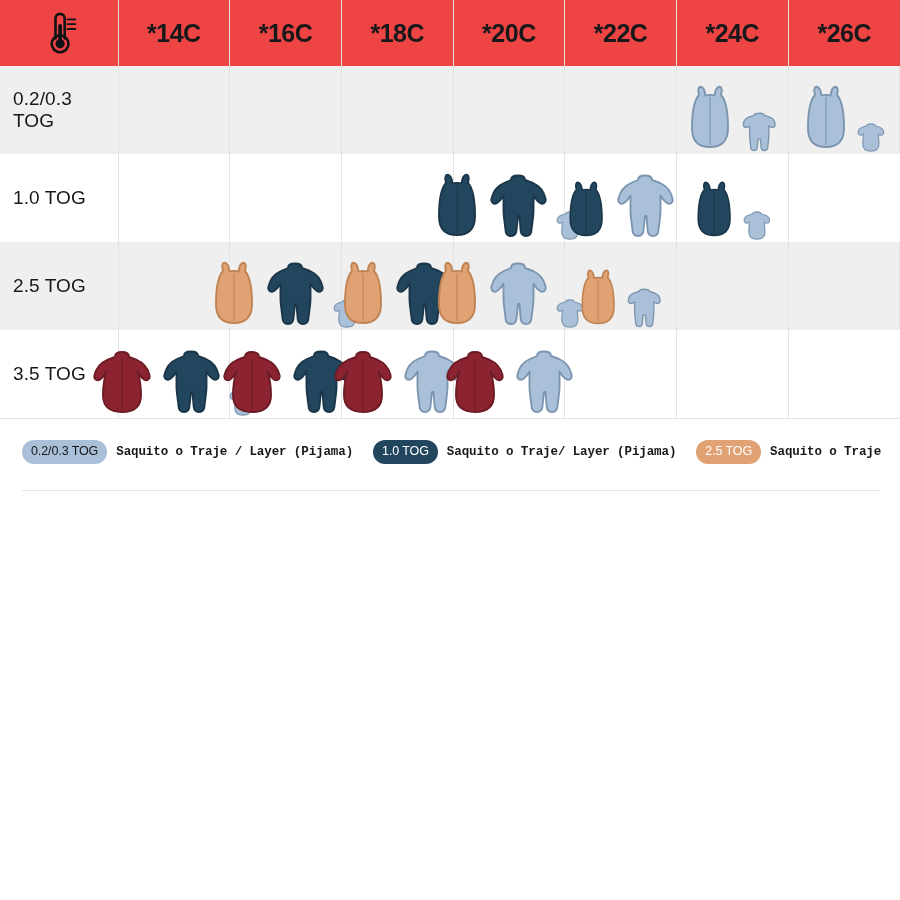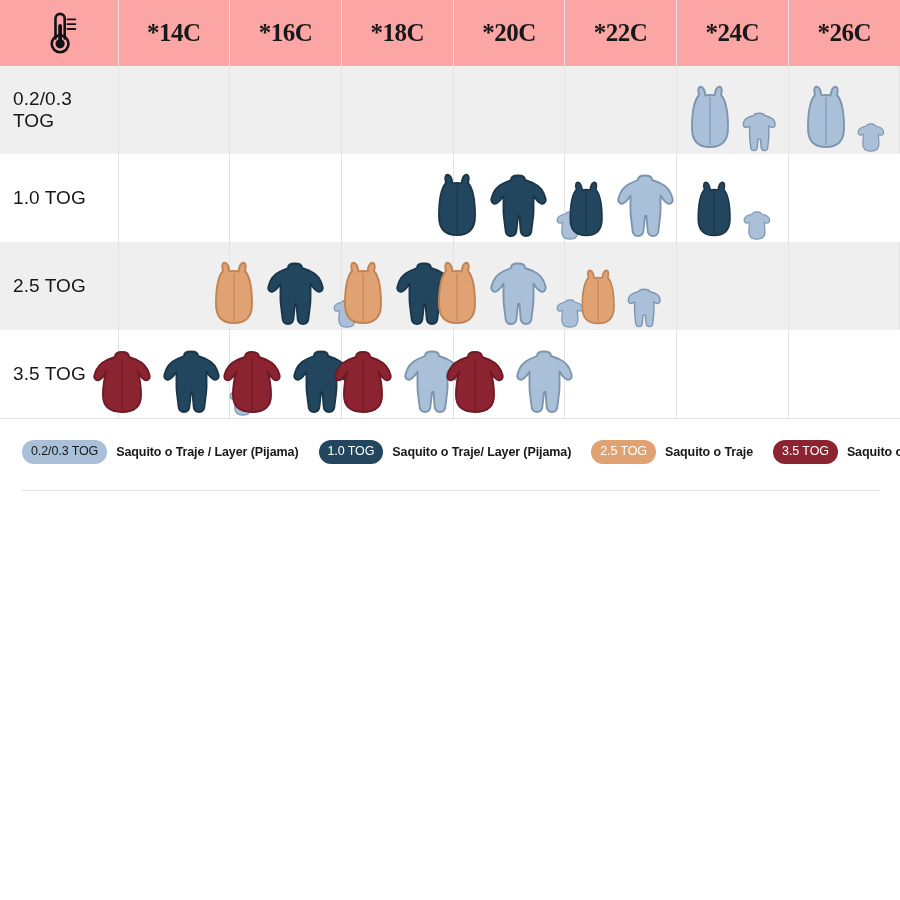--- a/index.html
+++ b/index.html
@@ -31,21 +31,21 @@
 
   .tog-table th, .tog-table td {
     padding: 0;
     margin: 0;
     border-right: 1px solid #e2e2e2;
     vertical-align: middle;
   }
   .tog-table th:last-child, .tog-table td:last-child { border-right: none; margin-left: 20px; }
 
   
-  tr.head-row { height: 66px; background: #fca5a5; font-family: Liberation Serif, serif; }
+  tr.head-row { height: 66px; background: #ef4444; }
   tr.head-row th { border-right: 1px solid #e2e2e2; }
   th.corner-cell {
     border-right: 1px solid #e2e2e2;
     text-align: center;
   }
   .thermo-wrap {
     display: flex;
     align-items: center;
     justify-content: center;
     height: 66px;
@@ -111,20 +111,21 @@
     letter-spacing: -0.1px;
     white-space: nowrap;
   }
   .legend-text {
     font-size: 12.5px;
     font-weight: 600;
     color: #17181a;
     margin-left: 9px;
     white-space: nowrap;
     letter-spacing: -0.1px;
+    font-family: Liberation Mono, monospace;
   }
   .legend-bottom-rule {
     width: 858px;
     height: 1px;
     background: #e6e6e6;
     margin: 26px auto 0 22px;
   }
 </style>
 </head>
 <body>

